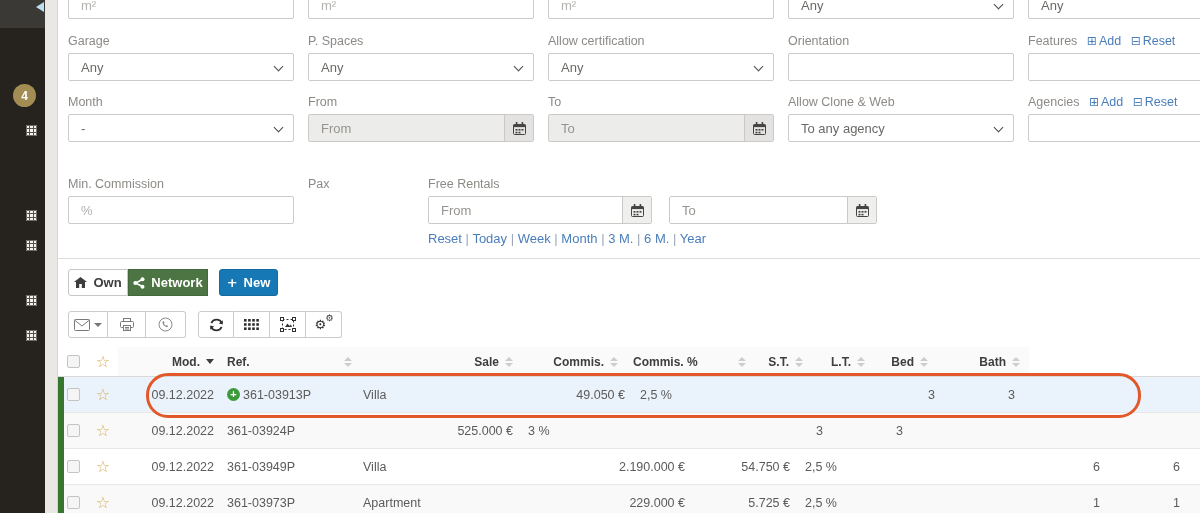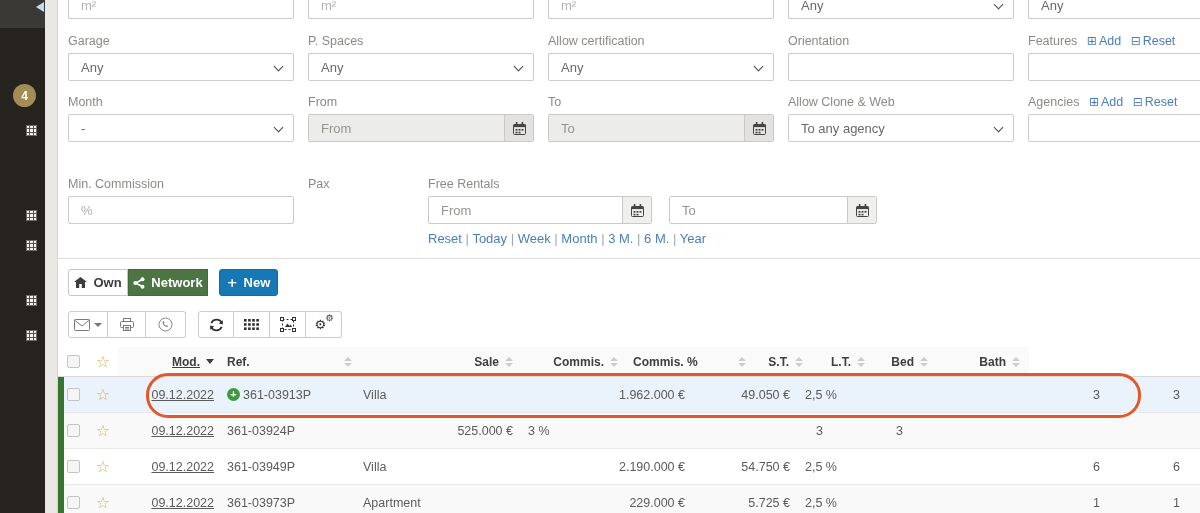--- a/index.html
+++ b/index.html
@@ -58,21 +58,21 @@
   #thead{position:absolute;left:0;top:347px;width:1143px;height:30px;box-sizing:border-box;display:flex;align-items:center;
      border-bottom:1px solid #d9d9d9;font-size:12px;font-weight:bold;color:#3e3e3e;background:#fff;}
   .trow{position:absolute;left:0;width:1143px;height:36px;box-sizing:border-box;display:flex;align-items:center;
      font-size:12.5px;color:#5b5b5b;border-bottom:1px solid #e8e8e8;background:#fff;cursor:pointer;}
   .trow.hl{background:#eaf3fb;}
   .trow.alt{background:#f9f9f9;}
   .cell{box-sizing:border-box;display:flex;align-items:center;height:100%;}
   .ra{justify-content:flex-end;}
   .c-check{width:30px;padding-left:9px;}
   .c-star{width:30px;justify-content:center;}
-  .c-mod{width:96px;text-decoration:underline;}
+  .c-mod{width:96px;}
   .c-ref{width:140px;padding-left:13px;}
   .c-type{width:172px;padding-left:9px;}
   .c-sale{width:165px;padding-right:6px;}
   .c-commis{width:105px;padding-right:6px;}
   .c-pct{width:128px;padding-left:9px;padding-right:6px;}
   .c-st{width:57px;padding-right:6px;}
   .c-lt{width:62px;padding-right:6px;}
   .c-bed{width:63px;padding-right:6px;}
   .c-bath{width:95px;padding-right:21px;text-align:center;}
   #thead .c-bath{padding-right:9px;}
@@ -419,21 +419,20 @@
         </div>
       <div class="cell c-star">
           <span class="star uicon">☆</span>
         </div>
       <div class="cell c-mod ra">09.12.2022</div>
       <div class="cell c-ref">
           <span class="plus-circle">+</span>
           <span>361-03913P</span>
         </div>
       <div class="cell c-type">Villa</div>
-      <div class="cell c-sale ra">1.962.000 €</div>
       <div class="cell c-commis ra">49.050 €</div>
       <div class="cell c-pct">2,5 %</div>
       <div class="cell c-st ra"></div>
       <div class="cell c-lt ra"></div>
       <div class="cell c-bed ra">3</div>
       <div class="cell c-bath ra">3</div>
     </div>
     <div class="trow alt" style="top:413px">
       <div class="cell c-check">
           <span class="checkbox"></span>

